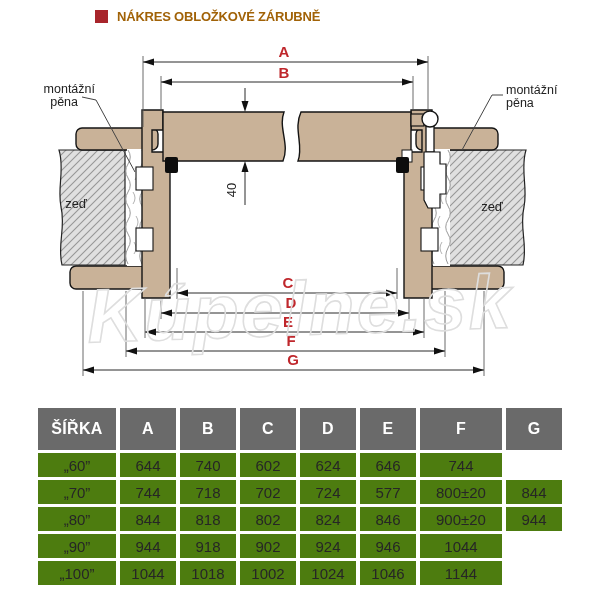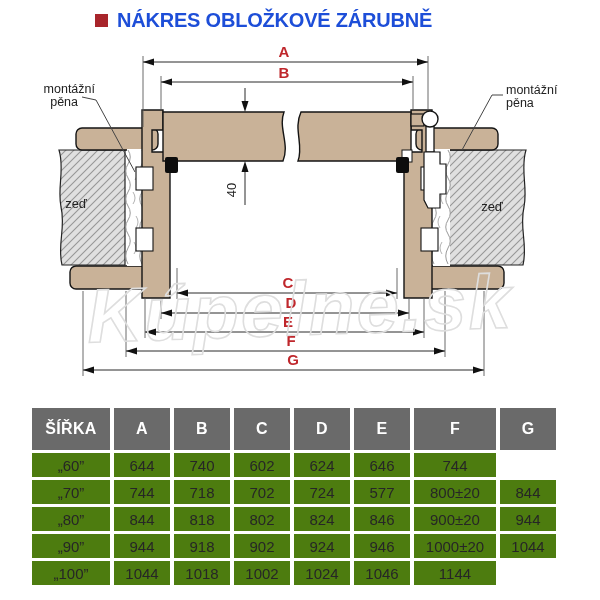--- a/index.html
+++ b/index.html
@@ -9,26 +9,26 @@
     position:relative;overflow:hidden;
   }
   .title-bar{
     position:absolute;top:9px;left:95px;
     display:flex;align-items:center;gap:9px;
   }
   .title-bullet{
     width:13px;height:13px;background:#a8252b;flex:0 0 auto;
   }
   .title-text{
-    font-size:20px;font-weight:bold;color:#1d4ed8;letter-spacing:-0.2px;
+    font-size:13px;font-weight:bold;color:#a16207;letter-spacing:-0.2px;
     margin:0;white-space:nowrap;
   }
   svg{position:absolute;top:0;left:0;}
   .size-table{
-    position:absolute;top:408px;left:32px;width:456px;
+    position:absolute;top:408px;left:38px;width:456px;
   }
   .thead,.trow{
     display:grid;
     grid-template-columns:78px 56px 56px 56px 56px 56px 82px 56px;
     column-gap:4px;
     margin-bottom:3px;
   }
   .hcell{
     background:#6a6a6a;color:#ffffff;font-weight:bold;font-size:16px;
     height:42px;display:flex;align-items:center;justify-content:center;
@@ -212,21 +212,20 @@
         <div class="cell">900±20</div>
         <div class="cell">944</div>
       </div>
       <div class="trow">
         <div class="cell">„90”</div>
         <div class="cell">944</div>
         <div class="cell">918</div>
         <div class="cell">902</div>
         <div class="cell">924</div>
         <div class="cell">946</div>
-        <div class="cell">1000±20</div>
         <div class="cell">1044</div>
       </div>
       <div class="trow">
         <div class="cell">„100”</div>
         <div class="cell">1044</div>
         <div class="cell">1018</div>
         <div class="cell">1002</div>
         <div class="cell">1024</div>
         <div class="cell">1046</div>
         <div class="cell">1144</div>

